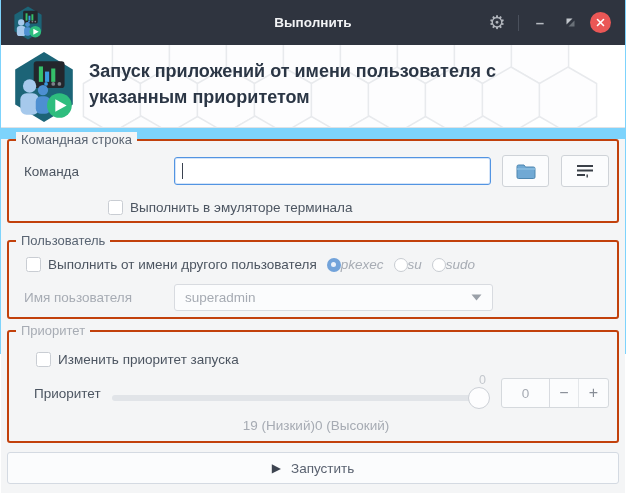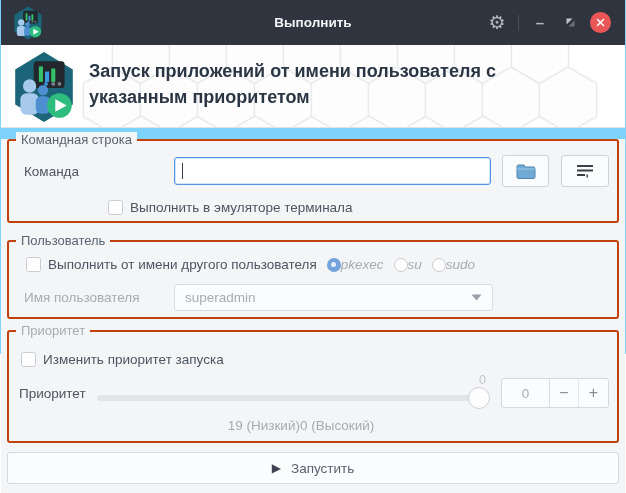--- a/index.html
+++ b/index.html
@@ -25,21 +25,21 @@
   .hdr-icon { position:absolute; left:10px; top:6px; }
   .hdr-title { position:absolute; left:88px; top:13px; width:490px; font-size:18px; font-weight:bold; color:#2b3645; line-height:1.45; }
 
   
   .main { background:#f4f5f6; height:358px; }
   .group { position:relative; margin:0 6px; border:2px solid #c2410c; border-radius:3px; }
   .legend { position:absolute; top:-9px; left:7px; background:#f4f5f6; padding:0 5px; font-size:13px; color:#5a6573; }
   .legend.disabled { color:#a7acb4; }
   .g1 { margin-top:11px; height:84px; padding:14px 8px 0 7px; }
   .g2 { margin-top:17px; height:79px; padding:15px 8px 0 7px; }
-  .g3 { margin-top:11px; height:113px; padding:20px 8px 0 2px; }
+  .g3 { margin-top:11px; height:113px; padding:20px 8px 0 17px; }
 
   .row { display:flex; align-items:center; }
   .field-label { flex:0 0 158px; color:#4c5561; padding-left:8px; }
   .field-label.disabled { color:#a7acb4; }
 
   .cmd-input-wrap { position:relative; width:319px; height:28px; }
   .cmd-input { width:100%; height:100%; border:1px solid #5294e2; border-radius:3px; background:#ffffff; outline:none; padding:0 8px; font-size:13.5px; box-shadow:inset 0 0 0 1px rgba(82,148,226,.25); }
   .caret { position:absolute; left:8px; top:6px; width:1px; height:16px; background:#3a4250; }
 
   .tool-btn { width:48px; height:32px; background:#fbfcfd; border:1px solid #cfd3d8; border-radius:3px; display:flex; align-items:center; justify-content:center; }
@@ -215,21 +215,21 @@
         <span class="radio-item">
           <span class="radio"></span>
           <span class="radio-label">su</span>
         </span>
         <span class="radio-item">
           <span class="radio"></span>
           <span class="radio-label">sudo</span>
         </span>
       </div>
       <div class="row" style="margin-top:12px;">
-        <span class="field-label disabled">Имя пользователя</span>
+        <span class="field-label disabled">Имя поьзователя</span>
         <span class="combobox">
           <span>superadmin</span>
           <svg class="combo-arrow" width="11" height="7" viewBox="0 0 11 7">
             <polygon points="0.5,0.5 10.5,0.5 5.5,6.5" fill="#9aa0a8"></polygon>
           </svg>
         </span>
       </div>
     </div>
 
     <div class="group g3">

